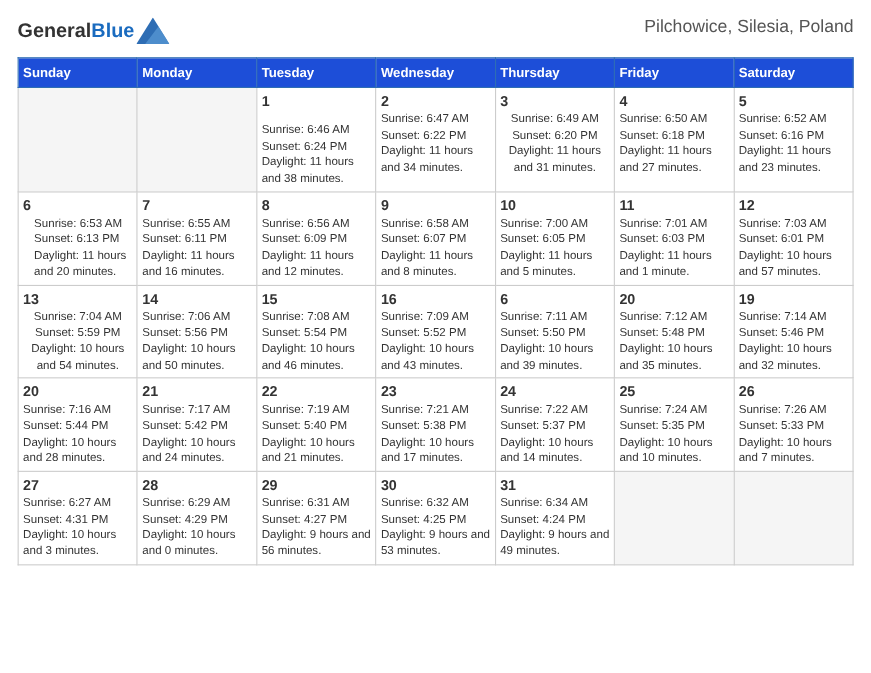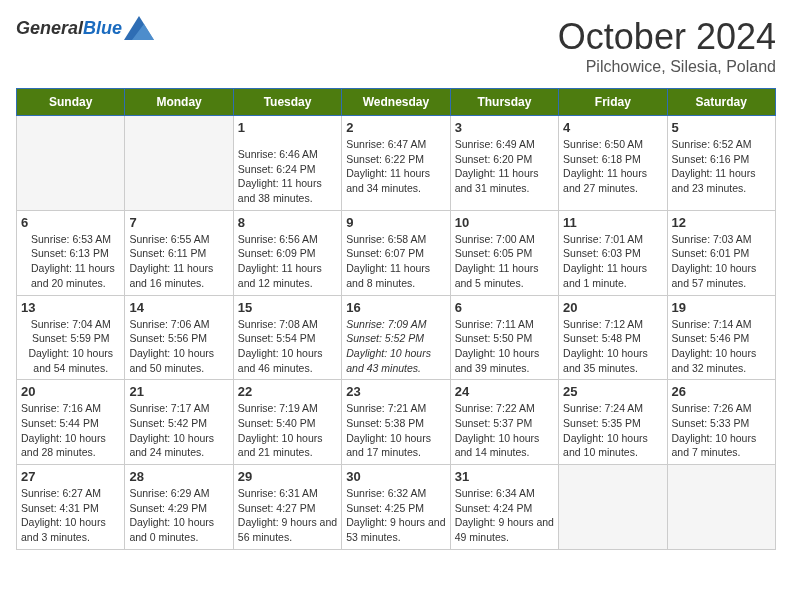--- a/index.html
+++ b/index.html
@@ -12,21 +12,20 @@
     }
     .header-area {
       display: flex;
       justify-content: space-between;
       align-items: flex-start;
       margin-bottom: 12px;
     }
     .logo {
       display: flex;
       align-items: center;
-      font-style: italic;
     }
     .logo-text-general {
       font-size: 18px;
       font-weight: bold;
       color: #333;
     }
     .logo-text-blue {
       font-size: 18px;
       font-weight: bold;
       color: #1a6bbf;
@@ -47,24 +46,24 @@
     .subtitle {
       font-size: 16px;
       color: #555;
     }
     table {
       width: 100%;
       border-collapse: collapse;
       font-size: 11px;
     }
     thead th {
-      background-color: #4d7c0f;
+      background-color: #1d4ed8;
       color: white;
       padding: 6px 4px;
-      text-align: center;
+      text-align: left;
       font-size: 12px;
       font-weight: bold;
       border: 1px solid #2e6db4;
     }
     tbody td {
       border: 1px solid #ccc;
       vertical-align: top;
       padding: 4px;
       width: calc(100% / 7);
       min-height: 80px;
@@ -99,21 +98,20 @@
   <div class="logo">
     <div>
       <span class="logo-text-general">General</span><span class="logo-text-blue">Blue</span>
     </div>
     <svg class="logo-icon" viewBox="0 0 30 24" xmlns="http://www.w3.org/2000/svg">
       <polygon points="0,24 15,0 30,24" fill="#2e6db4"></polygon>
       <polygon points="8,24 20,8 30,24" fill="#5b9bd5" opacity="0.7"></polygon>
     </svg>
   </div>
   <div class="title-area">
-    <div class="month-title">October 2024</div>
     <div class="subtitle">Pilchowice, Silesia, Poland</div>
   </div>
 </div>
 
 <table>
   <thead>
     <tr>
       <th>Sunday</th>
       <th>Monday</th>
       <th>Tuesday</th>
@@ -134,21 +132,21 @@
 Daylight: 11 hours and 38 minutes.</div>
         </td>
         <td>
           <span class="day-num">2</span>
           <div class="day-info" style="white-space: pre-line;">Sunrise: 6:47 AM
 Sunset: 6:22 PM
 Daylight: 11 hours and 34 minutes.</div>
         </td>
         <td>
           <span class="day-num">3</span>
-          <div class="day-info" style="white-space: pre-line;">Sunrise: 6:49 AM
+          <div class="day-info" style="white-space: pre-line; text-align: center;">Sunrise: 6:49 AM
 Sunset: 6:20 PM
 Daylight: 11 hours and 31 minutes.</div>
         </td>
         <td>
           <span class="day-num">4</span>
           <div class="day-info" style="white-space: pre-line;">Sunrise: 6:50 AM
 Sunset: 6:18 PM
 Daylight: 11 hours and 27 minutes.</div>
         </td>
         <td>
@@ -216,21 +214,21 @@
 Daylight: 10 hours and 50 minutes.</div>
         </td>
         <td>
           <span class="day-num">15</span>
           <div class="day-info" style="white-space: pre-line;">Sunrise: 7:08 AM
 Sunset: 5:54 PM
 Daylight: 10 hours and 46 minutes.</div>
         </td>
         <td>
           <span class="day-num">16</span>
-          <div class="day-info" style="white-space: pre-line; font-style: italic;">Sunrise: 7:09 AM
+          <div class="day-info" style="white-space: pre-line;">Sunrise: 7:09 AM
 Sunset: 5:52 PM
 Daylight: 10 hours and 43 minutes.</div>
         </td>
         <td>
           <span class="day-num">6</span>
           <div class="day-info" style="white-space: pre-line;">Sunrise: 7:11 AM
 Sunset: 5:50 PM
 Daylight: 10 hours and 39 minutes.</div>
         </td>
         <td>

